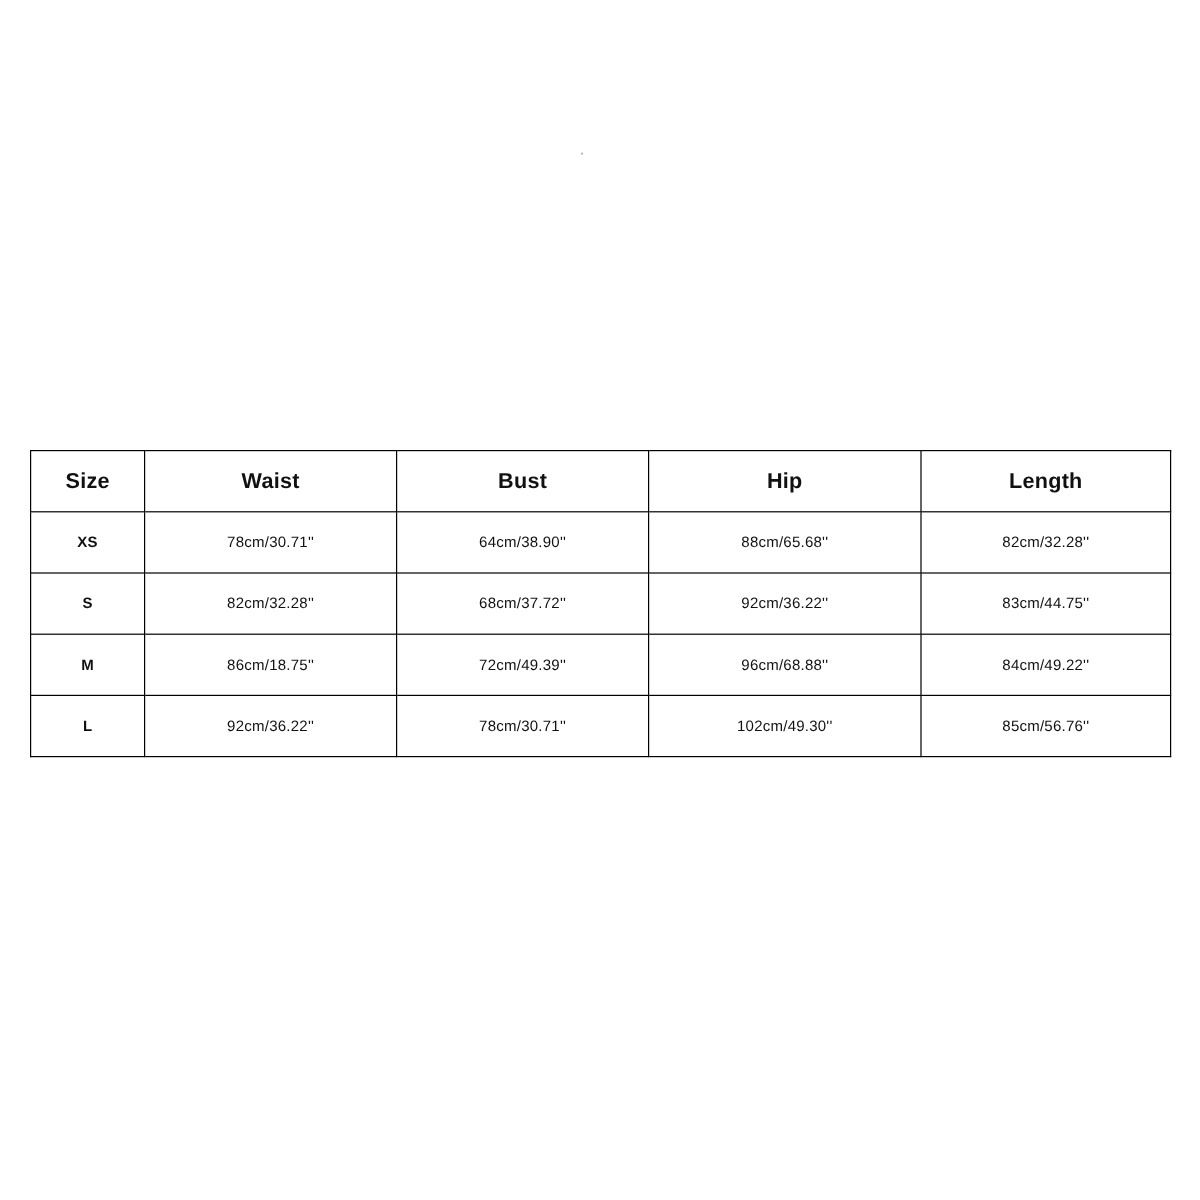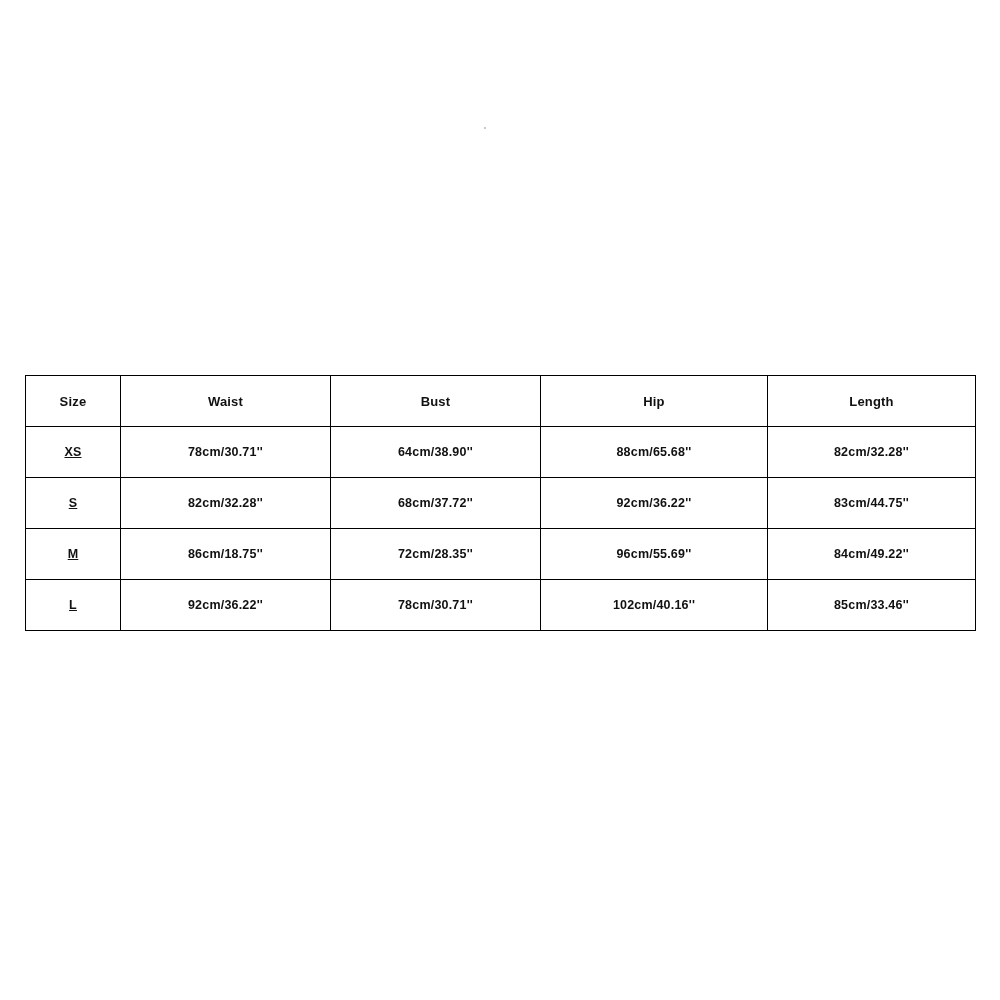--- a/index.html
+++ b/index.html
@@ -38,32 +38,31 @@
     width: 950px;
     table-layout: fixed;
   }
   table.size-table td,
   table.size-table th {
     border: 1px solid #000000;
     height: 50px;
     text-align: center;
     vertical-align: middle;
     font-size: 12.5px;
-    font-weight: bold;
+    font-weight: normal;
     color: #111111;
     padding: 0;
     letter-spacing: 0.2px;
   }
   table.size-table thead th {
-    font-size: 13px;
+    font-size: 18px;
     font-weight: bold;
   }
   table.size-table tbody td.size-col {
     font-weight: bold;
-    text-decoration: underline;
   }
   col.c-size { width: 95px; }
   col.c-bust { width: 210px; }
   col.c-waist { width: 210px; }
   col.c-hip { width: 227px; }
   col.c-length { width: 208px; }
 </style>
 </head>
 <body>
 
@@ -100,28 +99,28 @@
         <tr>
           <td class="size-col">S</td>
           <td>82cm/32.28''</td>
           <td>68cm/37.72''</td>
           <td>92cm/36.22''</td>
           <td>83cm/44.75''</td>
         </tr>
         <tr>
           <td class="size-col">M</td>
           <td>86cm/18.75''</td>
-          <td>72cm/28.35''</td>
-          <td>96cm/55.69''</td>
+          <td>72cm/49.39''</td>
+          <td>96cm/68.88''</td>
           <td>84cm/49.22''</td>
         </tr>
         <tr>
           <td class="size-col">L</td>
           <td>92cm/36.22''</td>
           <td>78cm/30.71''</td>
-          <td>102cm/40.16''</td>
-          <td>85cm/33.46''</td>
+          <td>102cm/49.30''</td>
+          <td>85cm/56.76''</td>
         </tr>
       </tbody>
     </table>
   </div>
 
 </div>
 
 </body></html>

